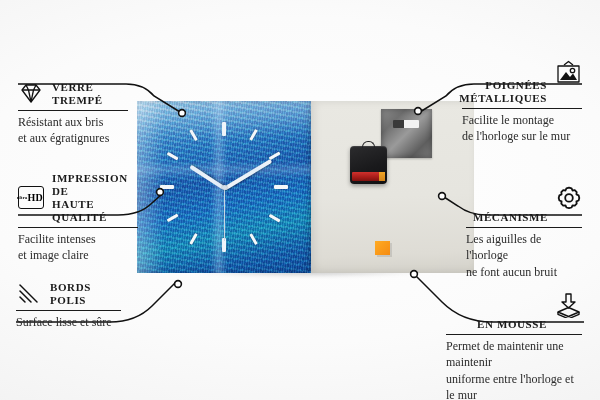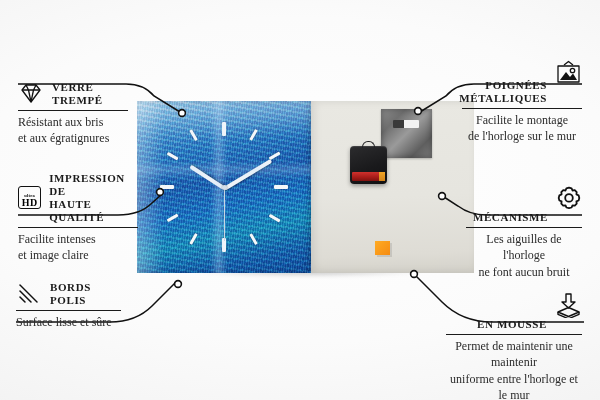--- a/index.html
+++ b/index.html
@@ -129,21 +129,21 @@
     color: #1a1a1a; line-height: 1.18; text-transform: uppercase;
   }
   .callout.right .ttl { text-align: right; margin-top: 39px; }
   .rule {
     height: 1.2px; background: #1b1b1b; margin-top: 3px;
   }
   .desc {
     font-family: "Liberation Serif", serif;
     font-size: 12px; color: #2b2b2b; line-height: 1.35; margin-top: 3px;
   }
-  .callout.right .desc { text-align: center; }
+  .callout.right .desc { text-align: left; }
   .ico { flex: 0 0 auto; display: block; }
 
   svg.leaders { position: absolute; left: 0; top: 0; width: 600px; height: 400px; pointer-events: none; }
 </style>
 </head>
 <body>
 
 <div id="stage">
 
   <div class="prod-shadow"></div>
@@ -220,21 +220,21 @@
     </div>
     <div class="rule" style="width:110px;"></div>
     <div class="desc">
       <div>Résistant aux bris</div>
       <div>et aux égratignures</div>
     </div>
   </div>
 
   <div class="callout left" style="left:18px; top:172px; width:120px;">
     <div class="row">
-      <div style="width:26px;height:23px;border:1.4px solid #111;border-radius:3px;display:flex;flex-direction:column;align-items:center;justify-content:flex-end;line-height:1;">
+      <div style="width:26px;height:23px;border:1.4px solid #111;border-radius:3px;display:flex;flex-direction:row;align-items:center;justify-content:flex-end;line-height:1;">
         <span style="font-size:4.5px;font-weight:700;letter-spacing:.2px;">ultra</span>
         <span style="font-size:10px;font-weight:700;letter-spacing:.3px;">HD</span>
       </div>
       <div class="ttl">
         <div>IMPRESSION DE</div>
         <div>HAUTE QUALITÉ</div>
       </div>
     </div>
     <div class="rule" style="width:120px;"></div>
     <div class="desc">

